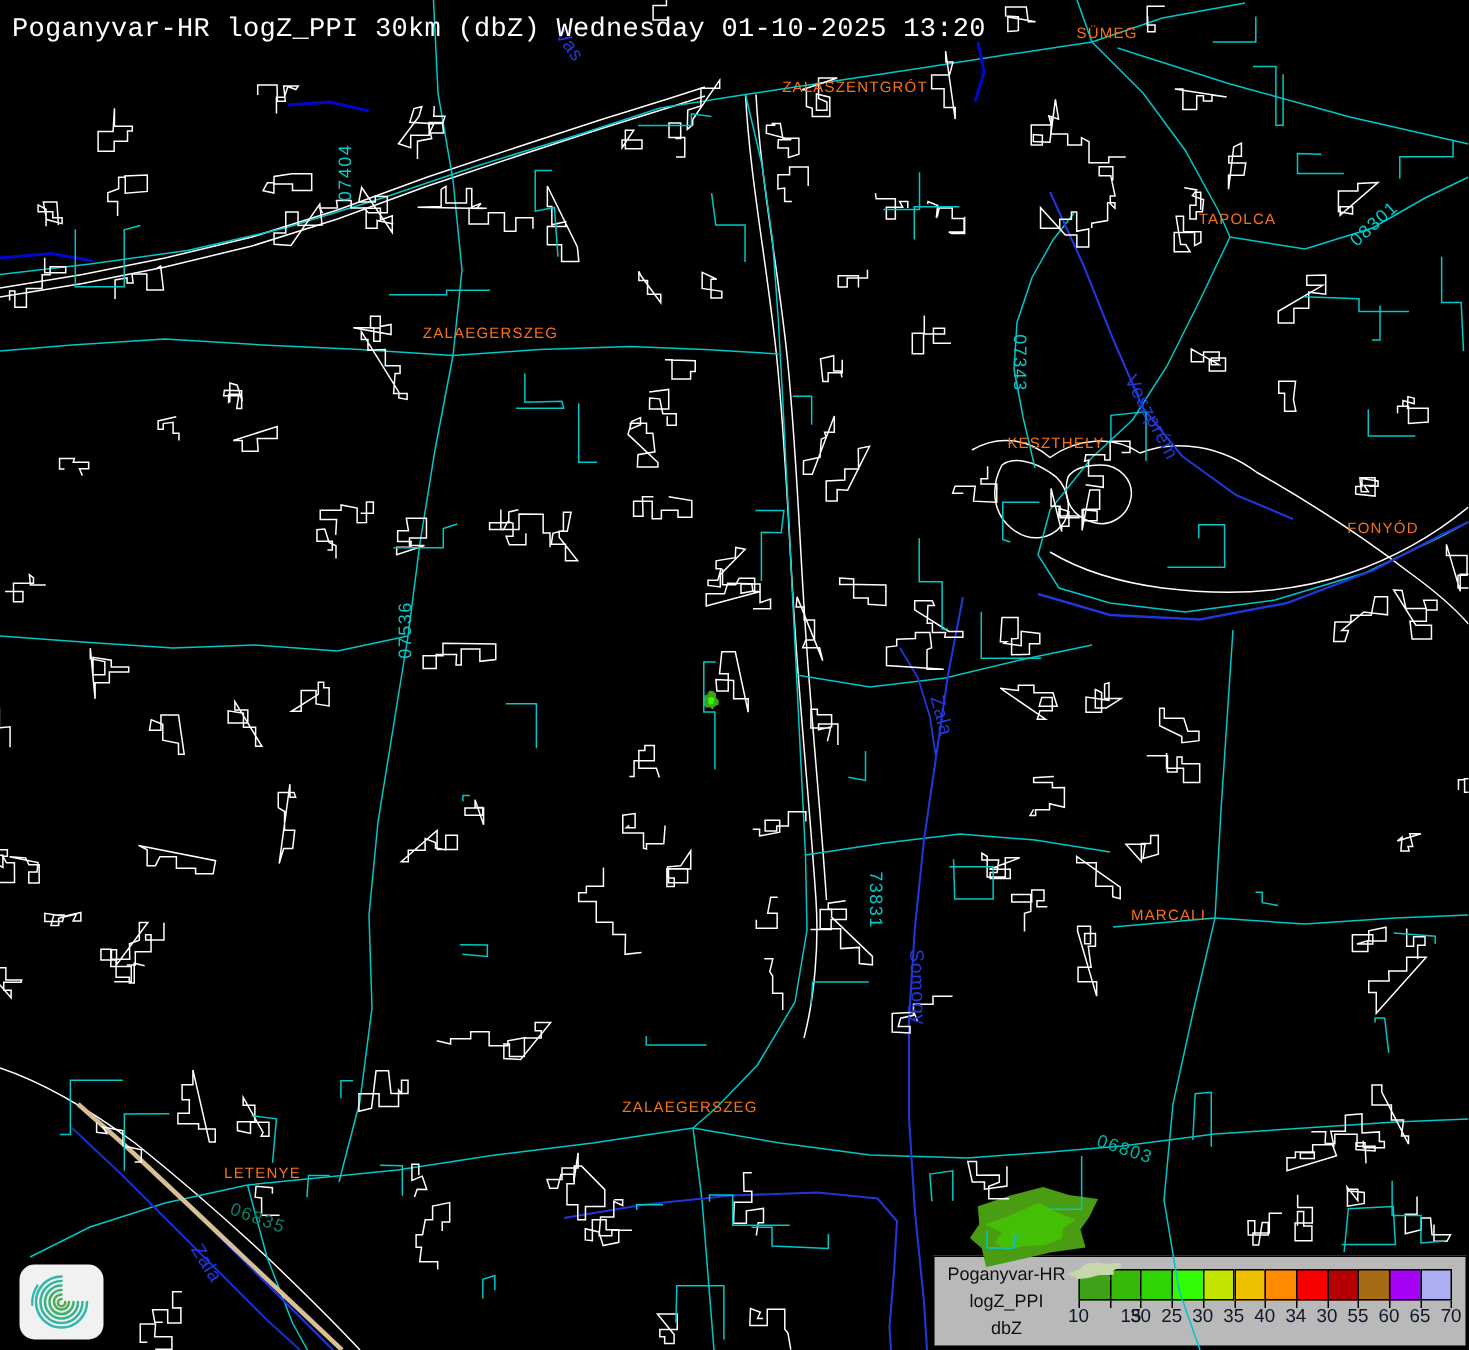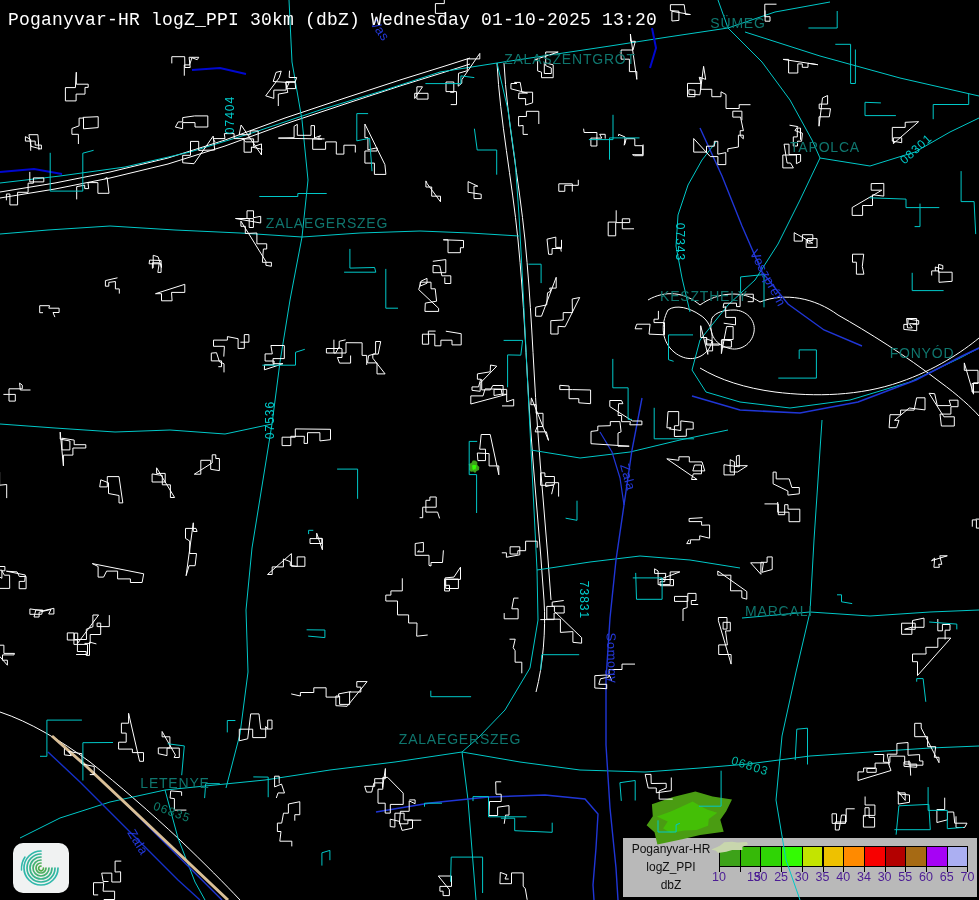--- a/index.html
+++ b/index.html
@@ -1,33 +1,33 @@
 <!DOCTYPE html>
 <html><head>
 <meta charset="utf-8">
 <style>
   html,body{margin:0;padding:0;background:#000;}
   body{width:979px;height:900px;position:relative;overflow:hidden;
        font-family:"Liberation Sans",sans-serif;}
   .title{position:absolute;left:8px;top:10px;color:#fff;font-size:18px;
          letter-spacing:.2px;white-space:nowrap;z-index:50;font-family:Liberation Mono, monospace;}
-  .place{position:absolute;color:#0f766e;font-size:14px;letter-spacing:.8px;
+  .place{position:absolute;color:#f97316;font-size:10px;letter-spacing:.8px;
          white-space:nowrap;z-index:40;}
   .roadlbl{position:absolute;font-size:12px;letter-spacing:1px;white-space:nowrap;z-index:35;}
   .countylbl{position:absolute;color:#2438d8;font-size:13px;letter-spacing:.5px;
          white-space:nowrap;z-index:34;}
   svg.mapart{position:absolute;left:0;top:0;z-index:30;}
   svg.echoes{position:absolute;left:0;top:0;z-index:20;}
   .legend{position:absolute;left:622px;top:837px;width:356px;height:61px;
           background:#b9b9b9;border:1px solid #000;box-sizing:border-box;z-index:10;}
   .legend-text{position:absolute;left:2px;top:2px;width:92px;text-align:center;
           color:#101010;font-size:12px;line-height:18px;}
   .cell{position:absolute;top:8px;height:21px;border:1px solid #000;box-sizing:border-box;}
   .tick{position:absolute;top:29px;width:1px;height:5px;background:#000;}
-  .ticklbl{position:absolute;top:32px;color:#4c1d95;font-size:12.5px;transform:translateX(-50%);}
+  .ticklbl{position:absolute;top:32px;color:#0f172a;font-size:12.5px;transform:translateX(-50%);}
   .logo{position:absolute;left:13px;top:843px;width:56px;height:50px;background:#f0f2f2;
         border-radius:10px;z-index:55;display:flex;align-items:center;justify-content:center;}
 </style>
 </head>
 <body>
 
 <svg class="echoes" width="979" height="900">
     <path d="M479.3,467.0 L479.0,469.9 L476.6,470.9 L475.1,473.0 L473.2,471.5 L470.8,471.8 L469.1,469.8 L469.3,467.0 L468.7,463.9 L471.4,463.1 L472.8,460.5 L475.2,460.6 L477.3,462.1 L477.3,465.1 Z" fill="#3da219"></path>
     <path d="M476.1,467.0 L475.8,468.0 L475.6,469.5 L474.4,469.3 L473.5,469.9 L472.5,469.3 L472.3,468.0 L472.4,467.0 L471.7,465.7 L472.8,465.3 L473.6,464.7 L474.4,464.9 L475.3,465.0 L476.5,465.6 Z" fill="#33fb03"></path>
     <path d="M726.2,811.3 L720.3,819.7 L723.7,831.7 L700.1,835.0 L682.1,839.2 L657.4,844.6 L654.5,832.2 L646.6,825.3 L652.8,816.2 L651.9,804.2 L673.1,797.1 L695.4,791.4 L712.6,796.6 L732.0,799.4 Z" fill="#4a9c12"></path>

